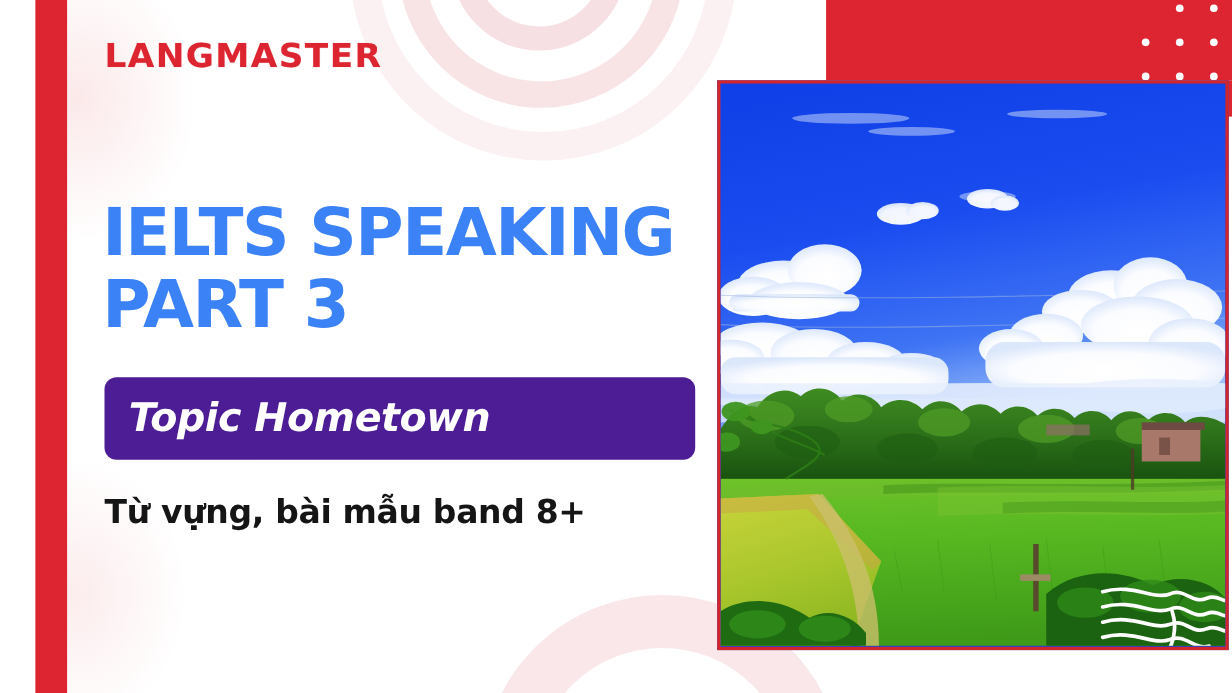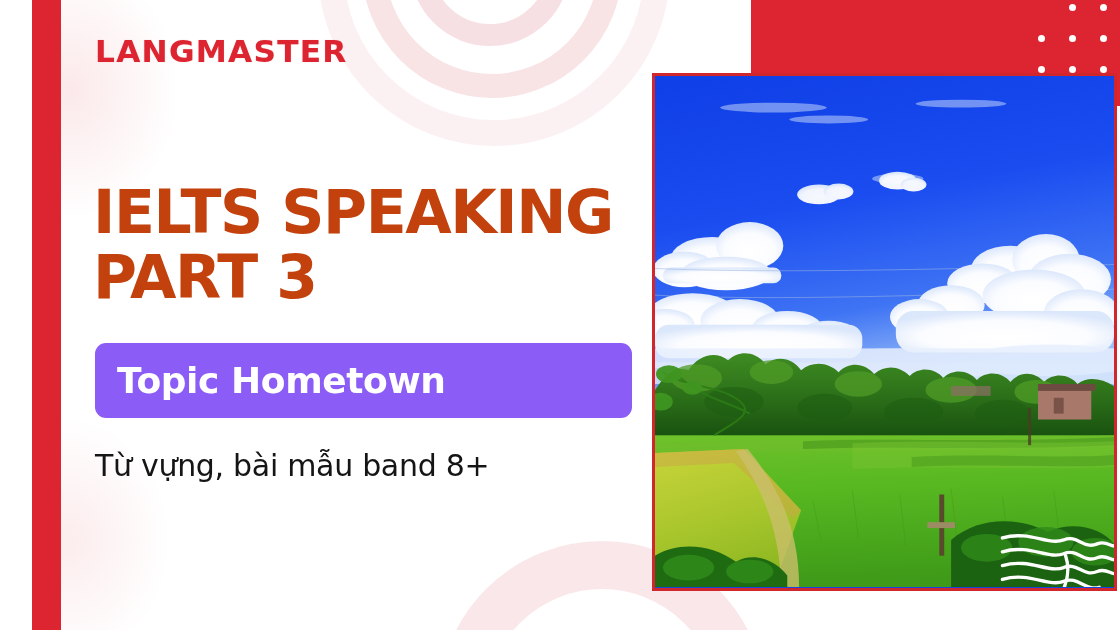--- a/index.html
+++ b/index.html
@@ -71,42 +71,42 @@
     white-space:nowrap;
     text-shadow:0 0 1px rgba(220,37,48,.35);
   }
 
   
   .headline{
     position:absolute;left:61px;top:140px;width:600px;
     font-family:"DejaVu Sans", sans-serif;
     font-size:60px;line-height:1.08;font-weight:700;
     letter-spacing:-1.4px;
-    color:#c2410c;
+    color:#3b82f6;
     white-space:pre-line;
   }
 
   
   .topic-banner{
     position:absolute;left:63px;top:343px;width:537px;height:75px;
-    background:#8b5cf6;border-radius:11px;
-    display:flex;align-items:center;
+    background:#4c1d95;border-radius:11px;
+    display:flex;align-items:center;font-style:italic;
   }
   .topic-banner-label{
     color:#ffffff;
     font-family:"DejaVu Sans", sans-serif;
     font-size:36px;font-weight:700;letter-spacing:-.4px;
     padding-left:22px;
   }
 
   
   .subtitle{
     position:absolute;left:63px;top:448px;
     font-family:"DejaVu Sans", sans-serif;
-    font-size:30px;font-weight:400;letter-spacing:-.3px;
+    font-size:30px;font-weight:700;letter-spacing:-.3px;
     color:#151515;white-space:nowrap;
   }
 
   
   .photo-frame{
     position:absolute;left:620px;top:73px;width:465px;height:518px;
     border:3px solid #d0262c;box-sizing:border-box;
     overflow:hidden;background:#1644e0;
   }
   .photo-canvas{position:absolute;inset:0;}

